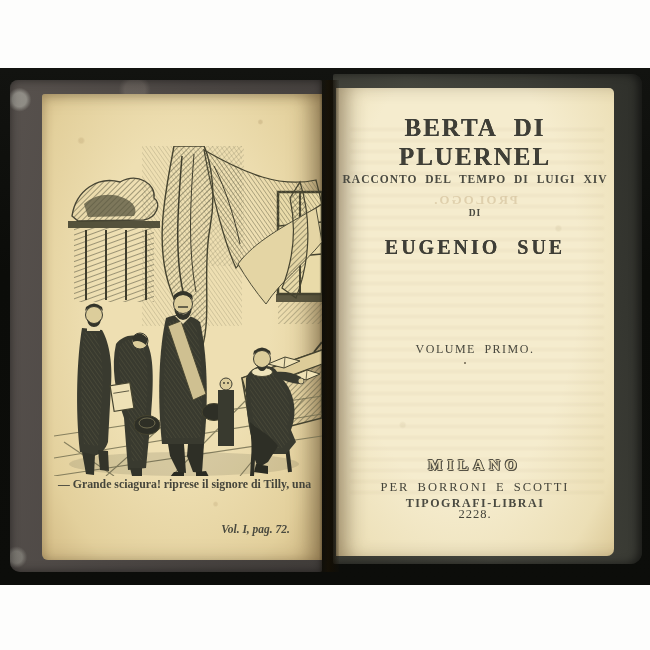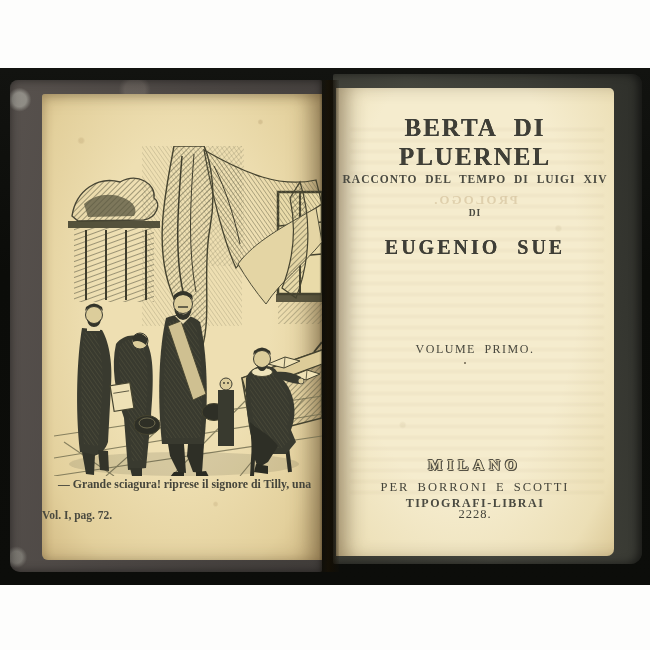--- a/index.html
+++ b/index.html
@@ -60,22 +60,22 @@
       text-shadow:-1px 0 0 #514f44, 1px 0 0 #514f44, 0 -1px 0 #514f44, 0 1px 0 #514f44,
                   -1px -1px 0 #514f44, 1px 1px 0 #514f44;}
   .publisher{top:392px;font-size:12.5px;letter-spacing:2px;word-spacing:3px;color:#44443b;font-weight:500;}
   .pubrole{top:408px;font-size:12px;font-weight:bold;letter-spacing:1.5px;color:#4a4a41;}
   .year{top:419px;font-size:12.5px;letter-spacing:1px;color:#44443b;}
   
   .illustration{position:absolute;left:12px;top:52px;width:268px;height:330px;}
   .caption{position:absolute;left:16px;top:383px;width:256px;color:#45453b;
            font-size:11.8px;font-weight:bold;line-height:1.25;}
   .caption .l2{padding-left:10px;display:block;}
-  .caption-ref{position:absolute;left:0;top:415px;width:248px;text-align:left;
-           font-size:11.5px;font-weight:bold;color:#4a4a3f;}
+  .caption-ref{position:absolute;left:0;top:429px;width:248px;text-align:right;
+           font-size:11.5px;font-style:italic;font-weight:bold;color:#4a4a3f;}
 </style>
 </head>
 <body>
 
 <div id="stage">
   <div class="backdrop"></div>
 
   <div class="cover-left"></div>
   <div class="cover-right"></div>
 

